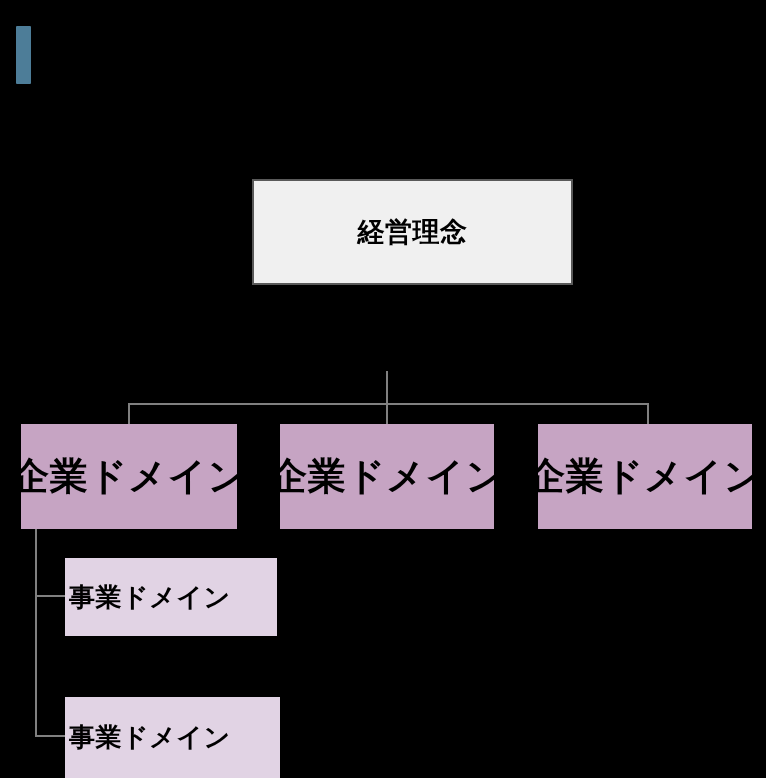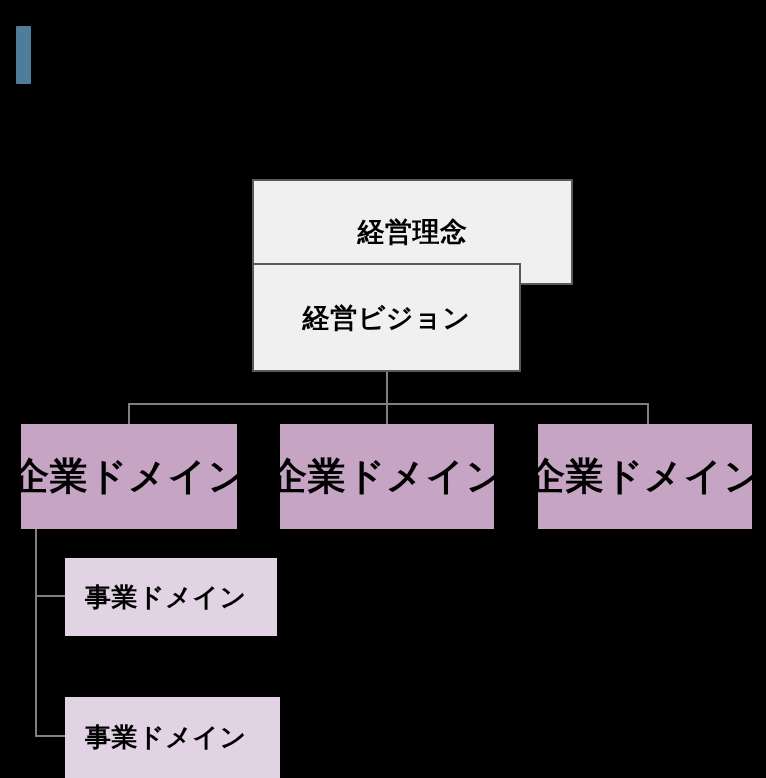--- a/index.html
+++ b/index.html
@@ -71,43 +71,40 @@
     font-weight: 700;
   }
 
   
   .node.level-business {
     background: #e1d3e4;
     border: 0;
     font-size: 26px;
     font-weight: 700;
     justify-content: flex-start;
-    padding-left: 20px;
+    padding-left: 4px;
   }
 </style>
 </head>
 <body>
 
 <div id="canvas">
     <div class="accent-bar" style="background: rgb(77, 125, 152);"></div>
     <div class="connector v" style="left: 386px; top: 240px; height: 24px; background: rgb(128, 128, 128);"></div>
     <div class="connector v" style="left: 386px; top: 371px; height: 34px; background: rgb(128, 128, 128);"></div>
     <div class="connector h" style="left: 128px; top: 403px; width: 521px; background: rgb(128, 128, 128);"></div>
     <div class="connector v" style="left: 128px; top: 403px; height: 22px; background: rgb(128, 128, 128);"></div>
     <div class="connector v" style="left: 386px; top: 403px; height: 22px; background: rgb(128, 128, 128);"></div>
     <div class="connector v" style="left: 647px; top: 403px; height: 22px; background: rgb(128, 128, 128);"></div>
     <div class="connector v" style="left: 35px; top: 529px; height: 208px; background: rgb(128, 128, 128);"></div>
     <div class="connector h" style="left: 35px; top: 595px; width: 31px; background: rgb(128, 128, 128);"></div>
     <div class="connector h" style="left: 35px; top: 735px; width: 31px; background: rgb(128, 128, 128);"></div>
     <div class="node level-top" style="left: 252px; top: 135px; width: 321px; height: 106px; background: rgb(240, 240, 240); border-color: rgb(89, 89, 89); margin-top: 44px;">
       <span>経営理念</span>
     </div>
-    <div class="node level-top" style="left: 252px; top: 263px; width: 269px; height: 109px; background: rgb(240, 240, 240); border-color: rgb(89, 89, 89);">
-      <span>経営ビジョン</span>
-    </div>
     <div class="node level-corporate" style="left: 21px; top: 424px; width: 216px; height: 105px; background: rgb(198, 164, 195);">
       <span>企業ドメイン</span>
     </div>
     <div class="node level-corporate" style="left: 280px; top: 424px; width: 214px; height: 105px; background: rgb(198, 164, 195);">
       <span>企業ドメイン</span>
     </div>
     <div class="node level-corporate" style="left: 538px; top: 424px; width: 214px; height: 105px; background: rgb(198, 164, 195);">
       <span>企業ドメイン</span>
     </div>
     <div class="node level-business" style="left: 65px; top: 558px; width: 212px; height: 78px; background: rgb(225, 211, 228);">

